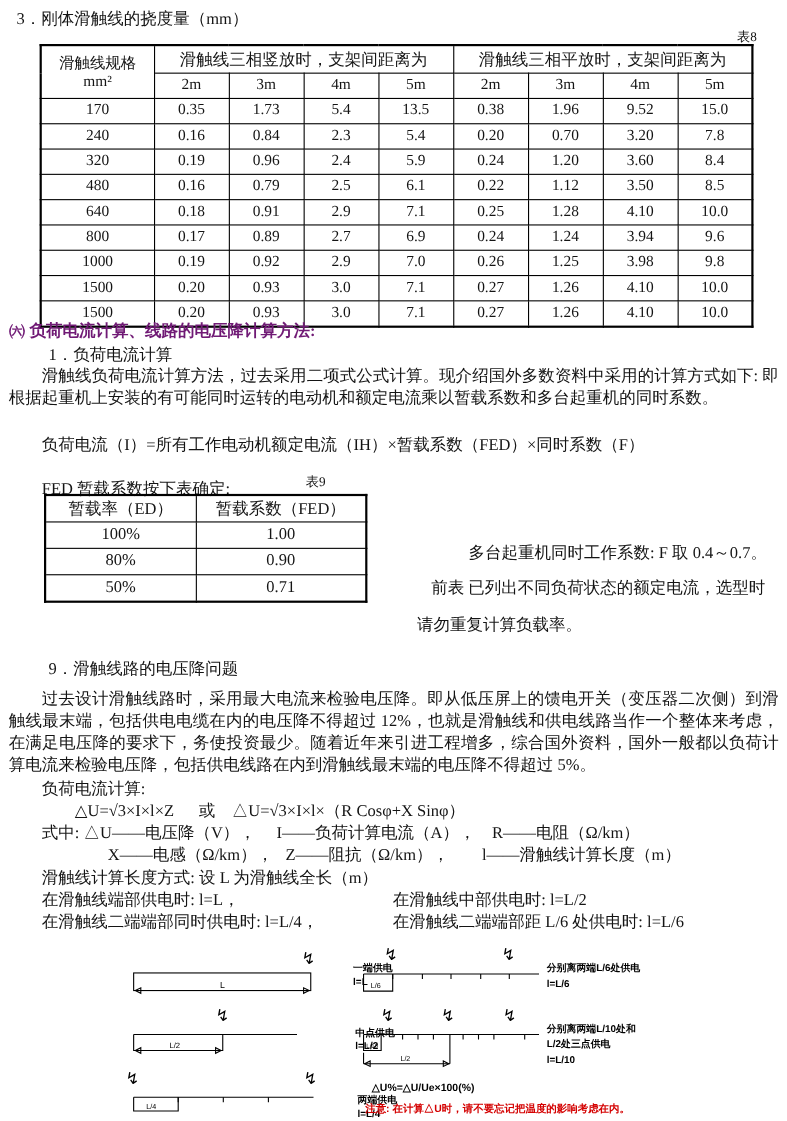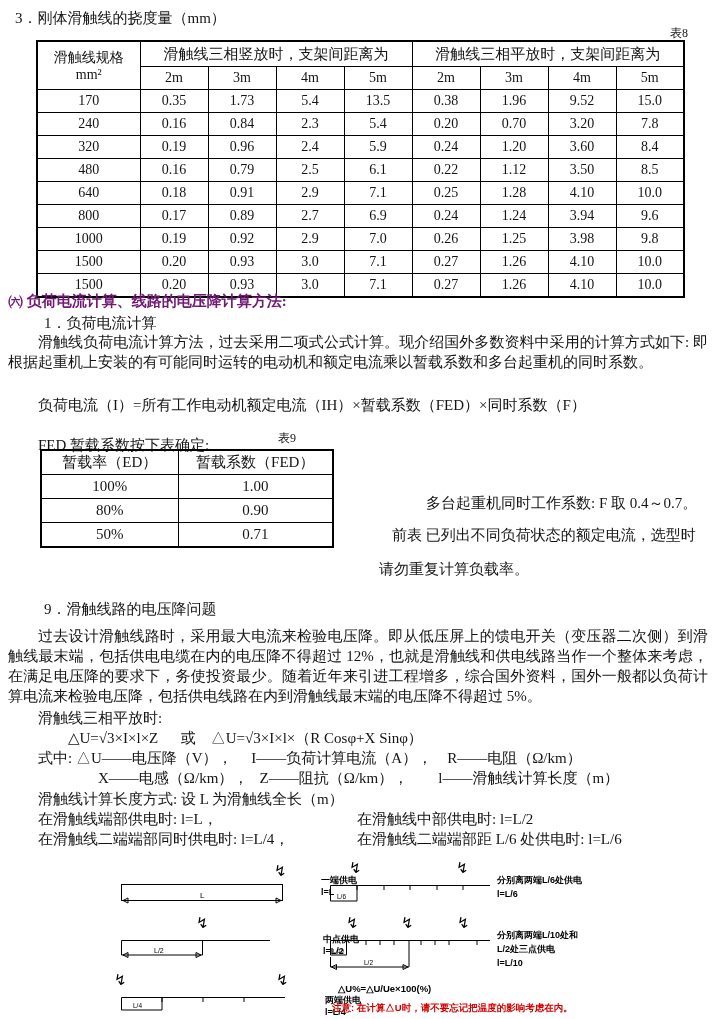--- a/index.html
+++ b/index.html
@@ -202,21 +202,21 @@
       </tr>
 </tbody>
   </table>
 
 <div class="abs t15" style="left:426px;top:474px;width:306px;margin-top:19px;">多台起重机同时工作系数: F 取 0.4～0.7。</div>
 <div class="abs t15" style="left:392px;top:525px;width:320px;">前表 已列出不同负荷状态的额定电流，选型时</div>
 <div class="abs t15" style="left:379px;top:539px;width:320px;margin-top:20px;">请勿重复计算负载率。</div>
 
 <div class="abs t15" style="left:44px;top:599px;">9．滑触线路的电压降问题</div>
 <div class="abs para" style="left:8px;top:626px;">过去设计滑触线路时，采用最大电流来检验电压降。即从低压屏上的馈电开关（变压器二次侧）到滑触线最末端，包括供电电缆在内的电压降不得超过 12%，也就是滑触线和供电线路当作一个整体来考虑，在满足电压降的要求下，务使投资最少。随着近年来引进工程增多，综合国外资料，国外一般都以负荷计算电流来检验电压降，包括供电线路在内到滑触线最末端的电压降不得超过 5%。</div>
-<div class="abs t15" style="left:38px;top:708px;">滑触线三相平放时:</div>
+<div class="abs t15" style="left:38px;top:708px;">负荷电流计算:</div>
 <div class="abs t15 pre" style="left:68px;top:728px;">△U=√3×I×l×Z      或    △U=√3×I×l×（R Cosφ+X Sinφ）</div>
 <div class="abs t15 pre" style="left:38px;top:748px;">式中: △U——电压降（V），     I——负荷计算电流（A），    R——电阻（Ω/km）</div>
 <div class="abs t15 pre" style="left:98px;top:768px;">X——电感（Ω/km），   Z——阻抗（Ω/km），        l——滑触线计算长度（m）</div>
 <div class="abs t15" style="left:38px;top:789px;">滑触线计算长度方式: 设 L 为滑触线全长（m）</div>
 <div class="abs t15" style="left:38px;top:809px;">在滑触线端部供电时: l=L，</div>
 <div class="abs t15" style="left:357px;top:809px;">在滑触线中部供电时: l=L/2</div>
 <div class="abs t15" style="left:38px;top:829px;">在滑触线二端端部同时供电时: l=L/4，</div>
 <div class="abs t15" style="left:357px;top:829px;">在滑触线二端端部距 L/6 处供电时: l=L/6</div>
 
 <svg style="left:118px;top:880px;" width="170" height="24">

